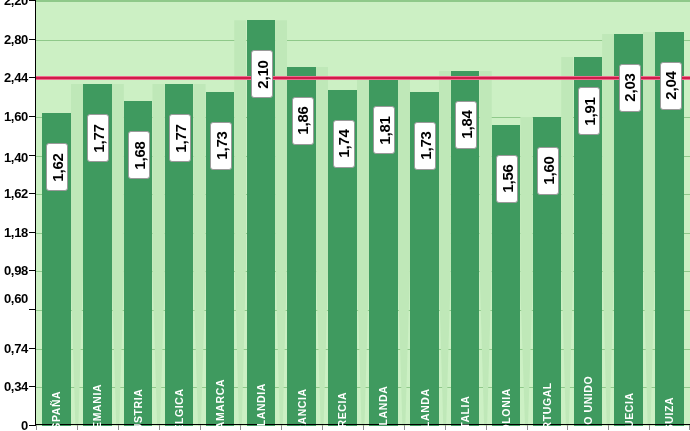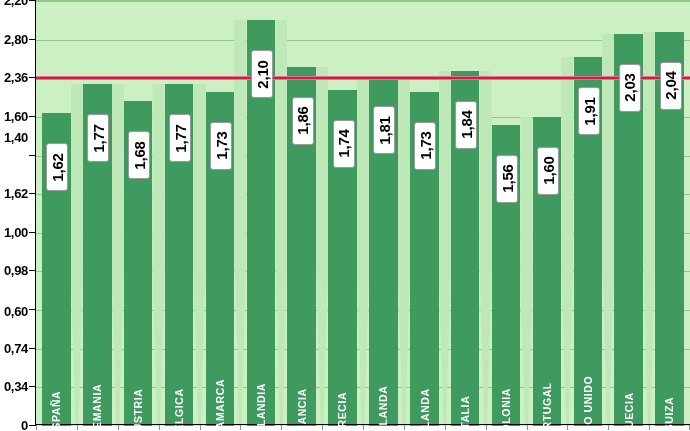--- a/index.html
+++ b/index.html
@@ -99,33 +99,33 @@
 </head>
 <body>
 
 <div id="root">
 
   <div id="yaxis">
       <div class="ytick" style="top: 0px;">2,20</div>
       <div class="ytickmark" style="top: 0px;"></div>
       <div class="ytick" style="top: 38.6364px;">2,80</div>
       <div class="ytickmark" style="top: 38.6364px;"></div>
-      <div class="ytick" style="top: 77.2727px;">2,36</div>
+      <div class="ytick" style="top: 77.2727px;">2,44</div>
       <div class="ytickmark" style="top: 77.2727px;"></div>
       <div class="ytick" style="top: 115.909px;">1,60</div>
       <div class="ytickmark" style="top: 115.909px;"></div>
-      <div class="ytick" style="top: 137px;">1,40</div>
+      <div class="ytick" style="top: 157px;">1,40</div>
       <div class="ytickmark" style="top: 154.545px;"></div>
       <div class="ytick" style="top: 193.182px;">1,62</div>
       <div class="ytickmark" style="top: 193.182px;"></div>
-      <div class="ytick" style="top: 231.818px;">1,00</div>
+      <div class="ytick" style="top: 231.818px;">1,18</div>
       <div class="ytickmark" style="top: 231.818px;"></div>
       <div class="ytick" style="top: 270.455px;">0,98</div>
       <div class="ytickmark" style="top: 270.455px;"></div>
-      <div class="ytick" style="top: 311px;">0,60</div>
+      <div class="ytick" style="top: 298px;">0,60</div>
       <div class="ytickmark" style="top: 309.091px;"></div>
       <div class="ytick" style="top: 347.727px;">0,74</div>
       <div class="ytickmark" style="top: 347.727px;"></div>
       <div class="ytick" style="top: 386.364px;">0,34</div>
       <div class="ytickmark" style="top: 386.364px;"></div>
       <div class="ytick" style="top: 425px;">0</div>
       <div class="ytickmark" style="top: 425px;"></div>
     </div>
   <div id="axisline"></div>
 

